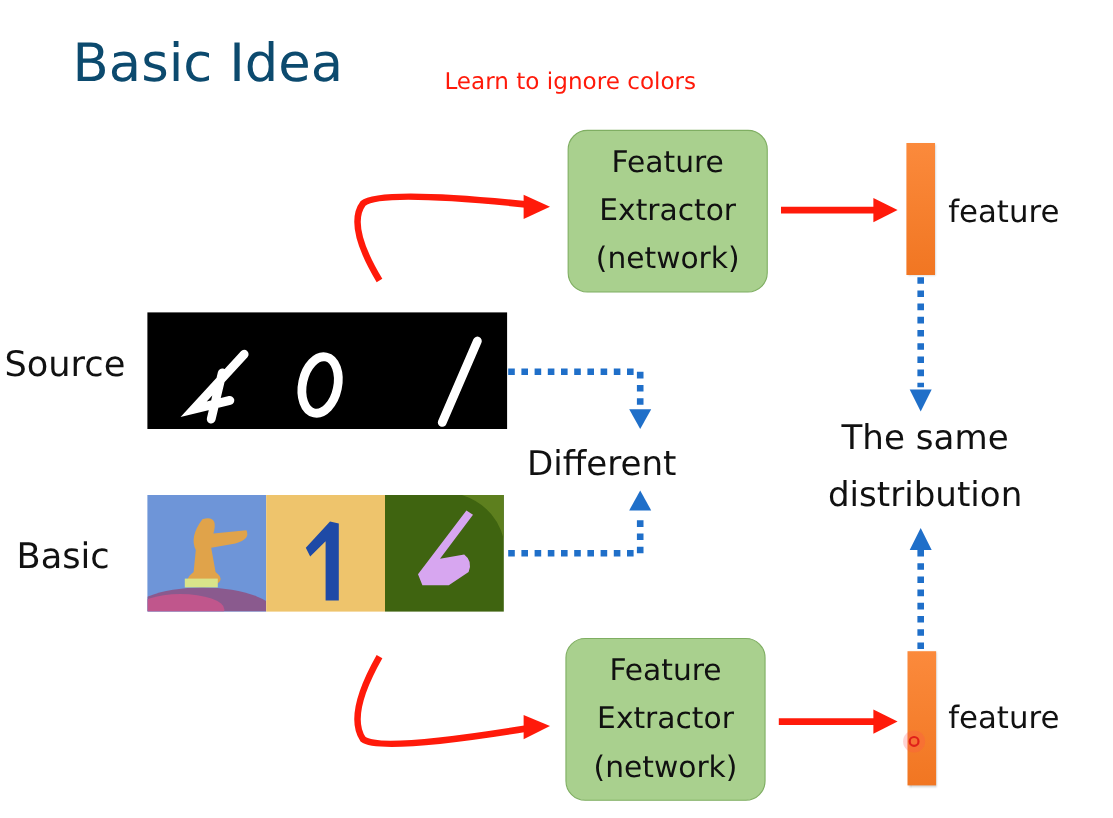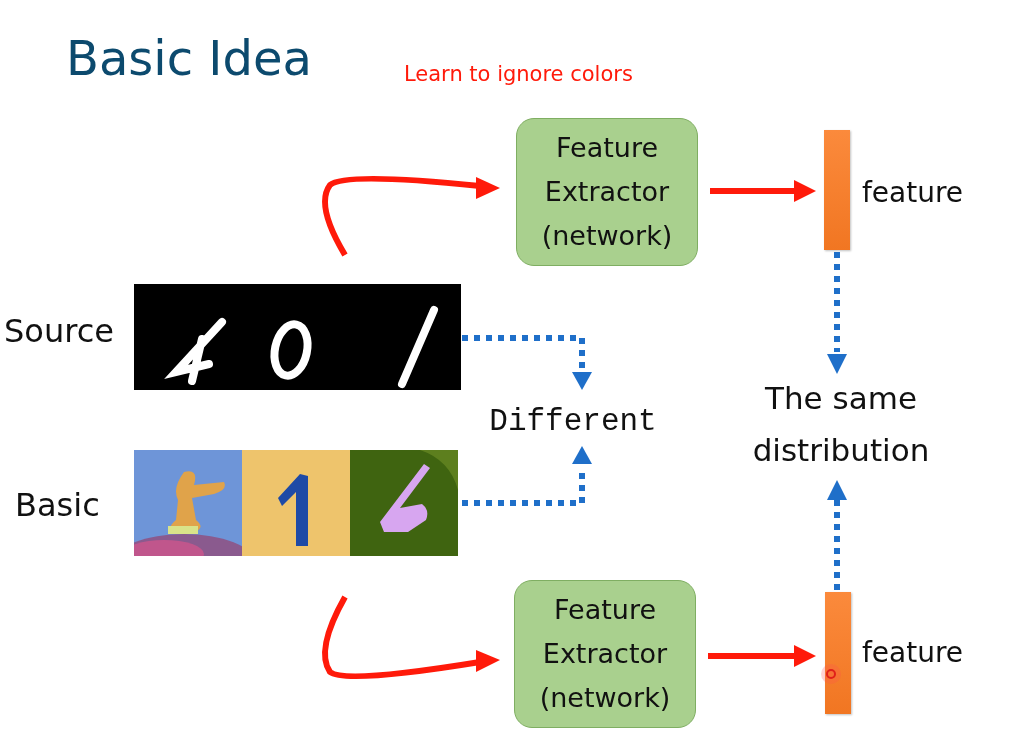--- a/index.html
+++ b/index.html
@@ -69,21 +69,21 @@
   <div>Feature</div>
   <div>Extractor</div>
   <div>(network)</div>
 </div>
 
 <div class="abs feat-bar" style="left:824px; top:130px; height:120px;"></div>
 <div class="abs feat-bar" style="left:825px; top:592px; height:122px;"></div>
 <div class="abs label" style="left:862px; top:176px; font-size:28px;">feature</div>
 <div class="abs label" style="left:862px; top:636px; font-size:28px;">feature</div>
 
-<div class="abs center-text" style="left:488px; top:396px; width:170px;font-family:Liberation Mono, monospace;">Different</div>
+<div class="abs center-text" style="left:462px; top:396px; width:170px;">Different</div>
 <div class="abs center-text" style="left:726px; top:372px; width:230px;">
   <div>The same</div>
   <div>distribution</div>
 </div>
 
 <svg class="overlay" width="1012" height="744">
   <defs>
     <marker id="redhead" markerWidth="6" markerHeight="6" refX="3" refY="3" orient="auto" markerUnits="strokeWidth">
       <path d="M0,0 L6,3 L0,6 Z" fill="#ff1a0a"></path>
     </marker>

